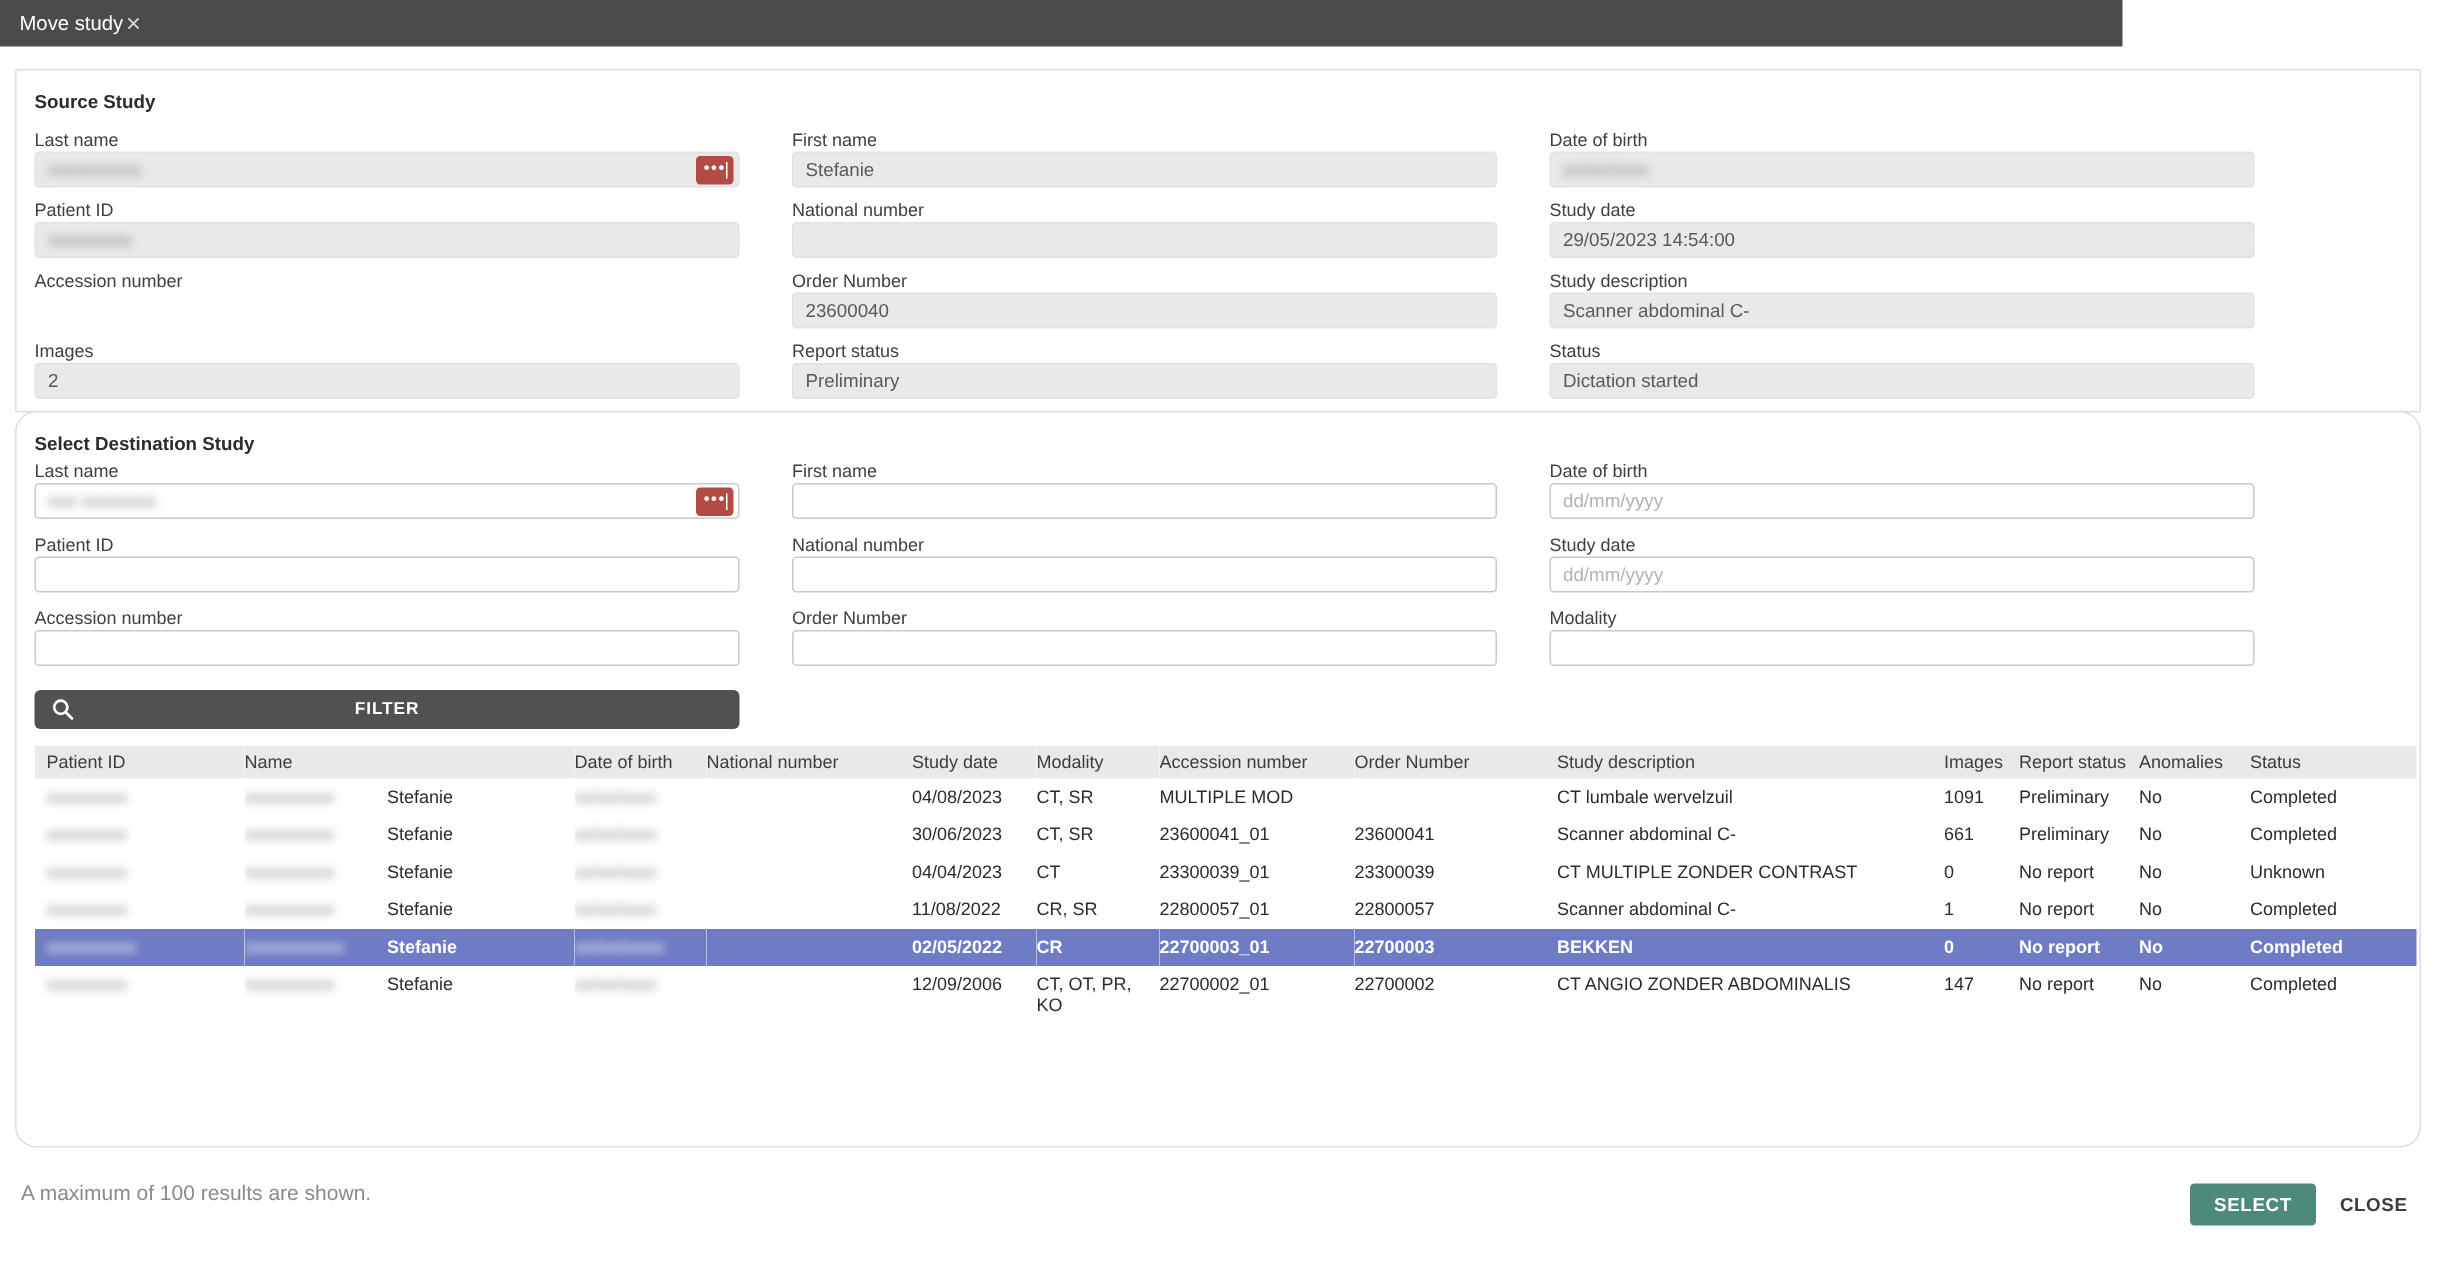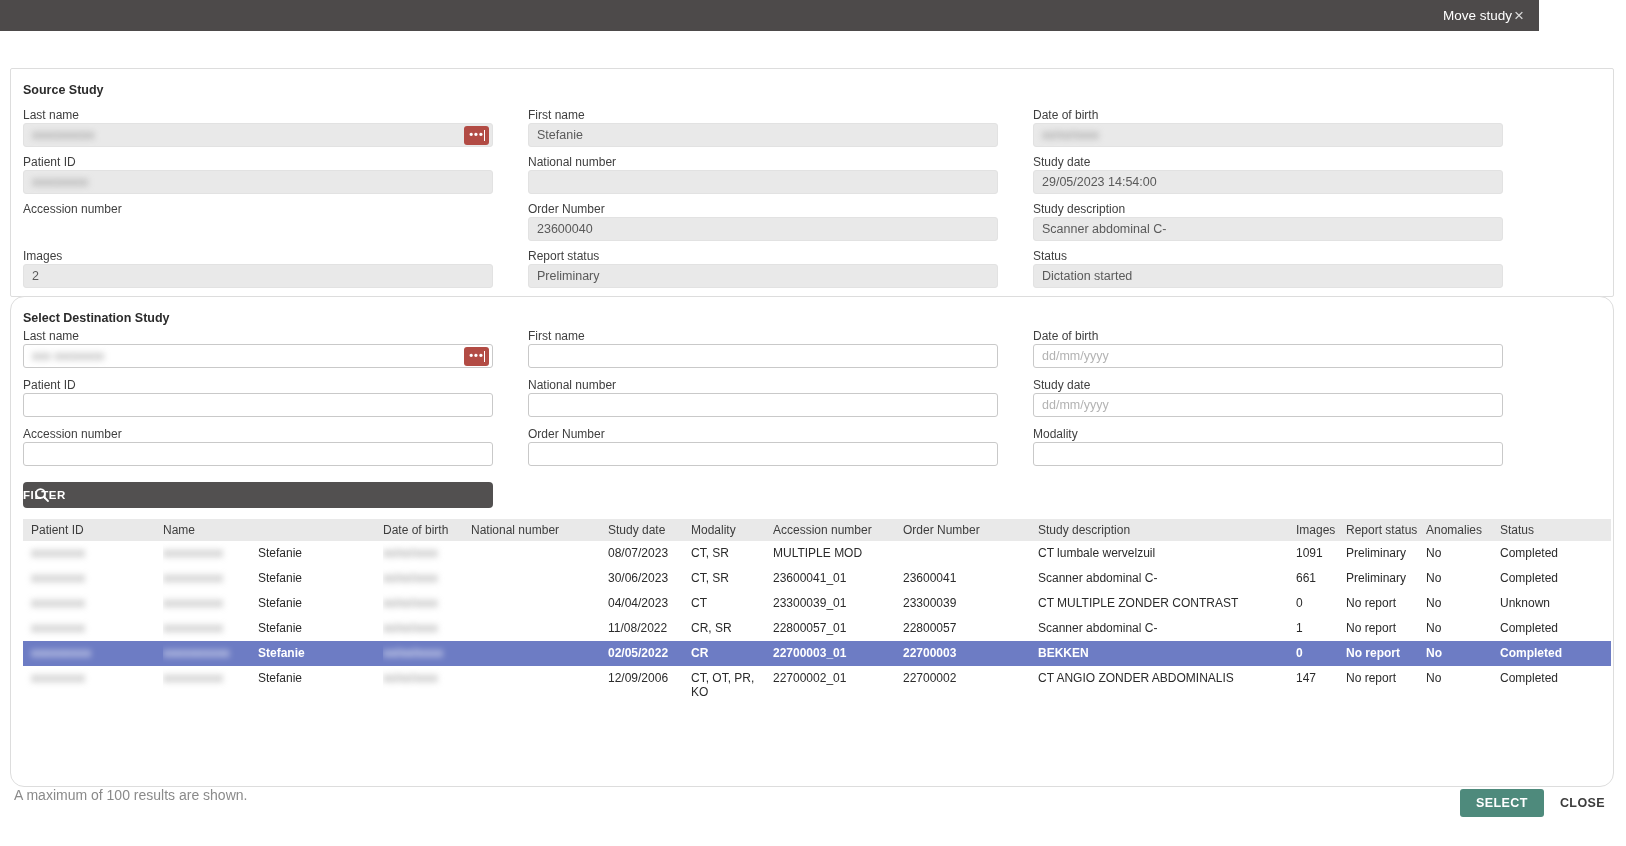--- a/index.html
+++ b/index.html
@@ -1,28 +1,28 @@
 <!DOCTYPE html>
 <html><head>
 <meta charset="utf-8">
 <style>
   * { margin:0; padding:0; box-sizing:border-box; }
   html,body { width:1626px; height:846px; overflow:hidden; background:#fff;
     font-family:"Liberation Sans", sans-serif; }
 
   
-  .titlebar { position:absolute; left:0; top:0; width:1539px; height:31px;
+  .titlebar { position:absolute; left:0; top:0; width:1415px; height:31px;
     background:#4d4a4a; color:#fff; display:flex; align-items:center;
-    justify-content:flex-end; padding:0 13px; font-size:13.5px; font-weight:500; }
+    justify-content:flex-start; padding:0 13px; font-size:13.5px; font-weight:500; }
   .titlebar .close-x { color:#d9d9d9; font-size:17px; line-height:1; cursor:pointer;
     font-weight:400; padding:0 2px; }
 
   
   .panel { position:absolute; left:10px; width:1604px; background:#fff;
-    border:1px solid #ddd; border-radius:2px; padding:14px 0 0 12px;margin-top:22px; }
+    border:1px solid #ddd; border-radius:2px; padding:14px 0 0 12px; }
   .panel.source { top:46px;  height:229px; }
   .panel.dest   { top:274px; height:491px;border-radius:14px; }
   .panel h2 { font-size:12.5px; font-weight:700; color:#2b2b2b; height:14px; line-height:14px; }
 
   .fgrid { display:grid; grid-template-columns:470px 470px 470px; column-gap:35px; }
   .fgrid.src { row-gap:8px;  margin-top:11px; }
   .fgrid.dst { row-gap:10px; margin-top:4px; }
   .field label { display:block; font-size:12px; color:#3f3f3f; height:15px; line-height:15px; }
   .ibox { position:relative; height:24px; border-radius:3px; font-size:12.5px;
     display:flex; align-items:center; padding:0 8px; }
@@ -39,21 +39,21 @@
     background:#b24b44; border:none; border-radius:3px; color:#fff; cursor:pointer;
     display:flex; align-items:center; justify-content:center; }
   .lookup .dots { font-size:11px; font-weight:700; letter-spacing:1px; line-height:10px; margin-top:-4px; }
   .lookup .bar  { position:absolute; right:4px; top:4px; width:1px; height:11px; background:#fff; }
 
   
   .filterbar { position:absolute; left:12px; top:185px; width:470px; height:26px;
     background:#525050; border-radius:4px; color:#fff; cursor:pointer; }
   .filterbar svg { position:absolute; left:11px; top:5px; }
   .filterbar .flabel { position:absolute; left:0; right:0; top:0; height:16px; line-height:26px;
-    text-align:left; font-size:11.5px; font-weight:700; letter-spacing:.6px; }
+    text-align:center; font-size:11.5px; font-weight:700; letter-spacing:.6px; }
 
   
   .rtable { position:absolute; left:12px; top:222px; width:1588px;
     border-collapse:collapse; table-layout:fixed; font-size:12px; }
   .rtable th { background:#e9e9e9; color:#3d3d3d; font-weight:400; text-align:left;
     height:22px; padding:0; white-space:nowrap; overflow:hidden; }
   .rtable th:first-child, .rtable td:first-child { padding-left:8px; }
   .rtable td { height:25px; padding:5px 4px 0 0; vertical-align:top; color:#2b2b2b;
     line-height:14px; overflow:hidden; }
   .rtable tr { cursor:pointer; }
@@ -254,21 +254,21 @@
         <tr>
           <td><span class="redact w80">xxxxxxxxx</span></td>
           <td>
             <span class="namecell">
               <span class="redact w90">xxxxxxxxxx</span>
               <span>Stefanie</span>
             </span>
           </td>
           <td><span class="redact w60">xx/xx/xxxx</span></td>
           <td></td>
-          <td>08/07/2023</td>
+          <td>04/08/2023</td>
           <td>CT, SR</td>
           <td>MULTIPLE MOD</td>
           <td></td>
           <td>CT lumbale wervelzuil</td>
           <td>1091</td>
           <td>Preliminary</td>
           <td>No</td>
           <td>Completed</td>
         </tr>
         <tr>

